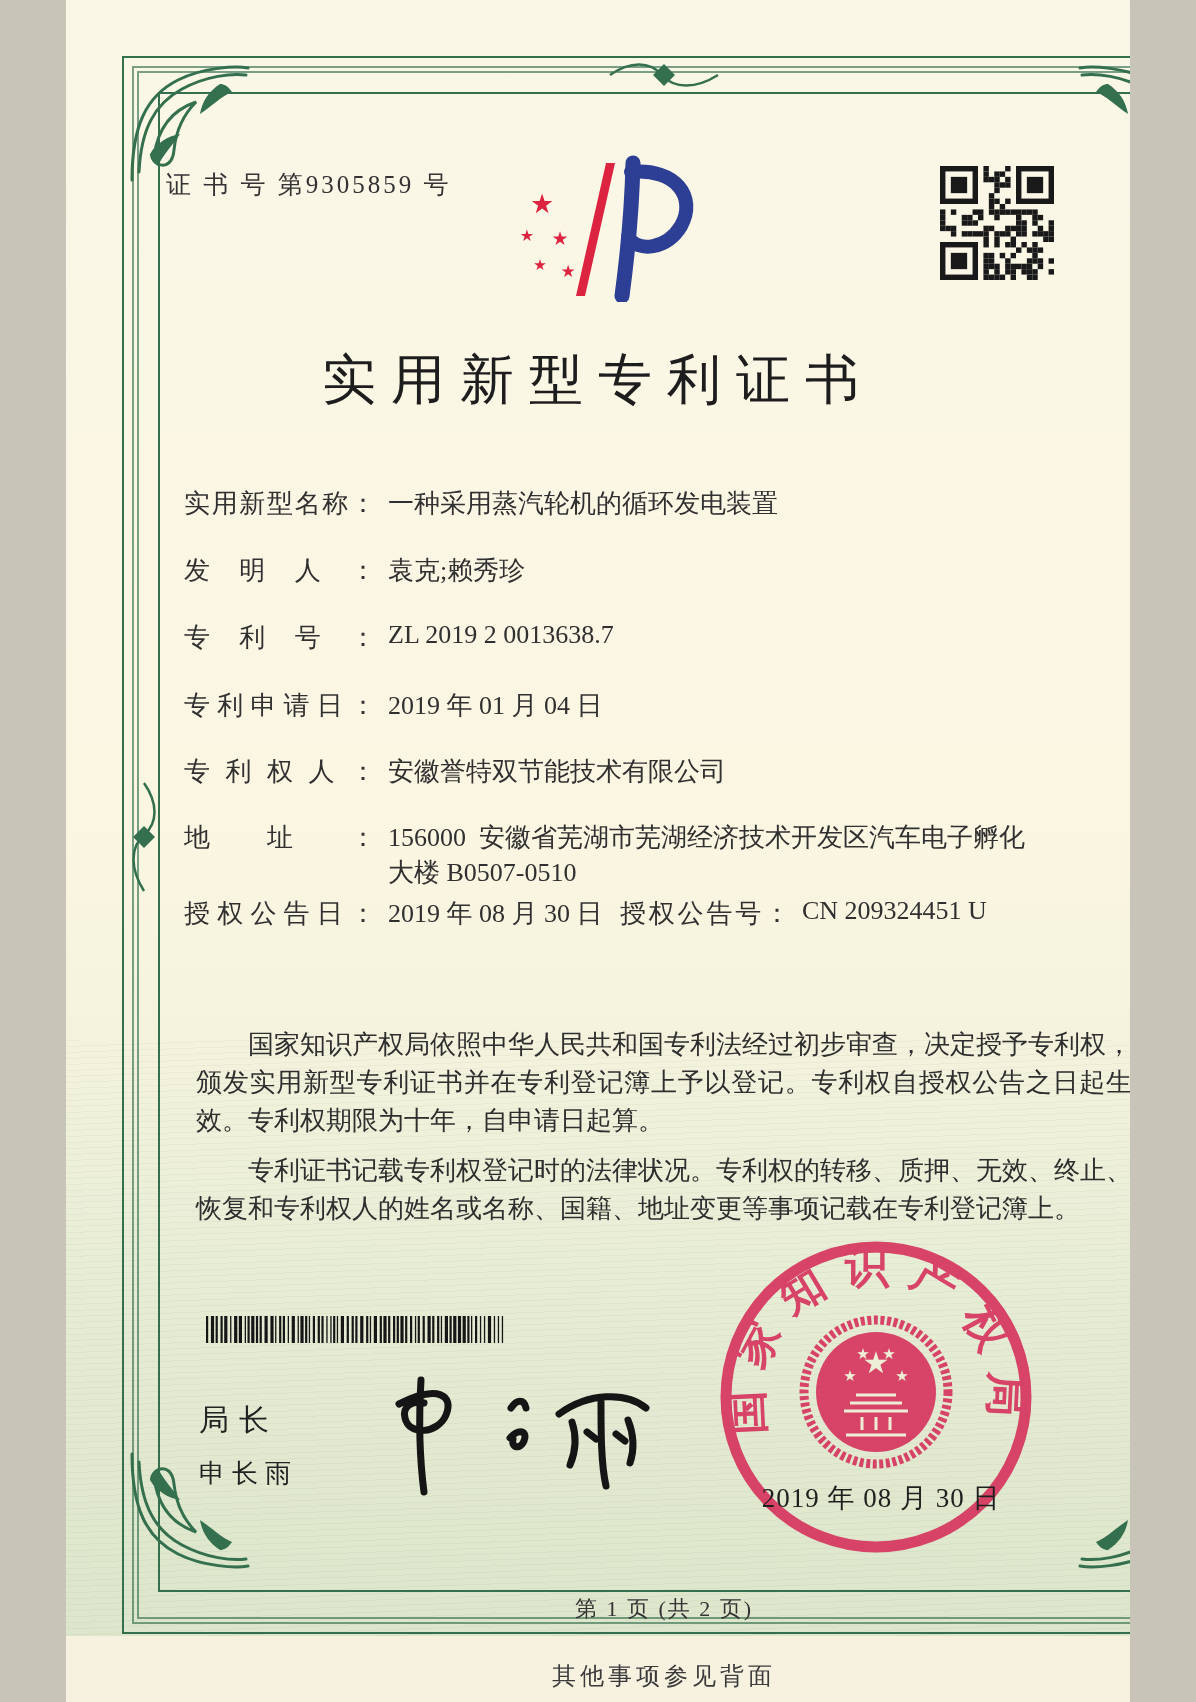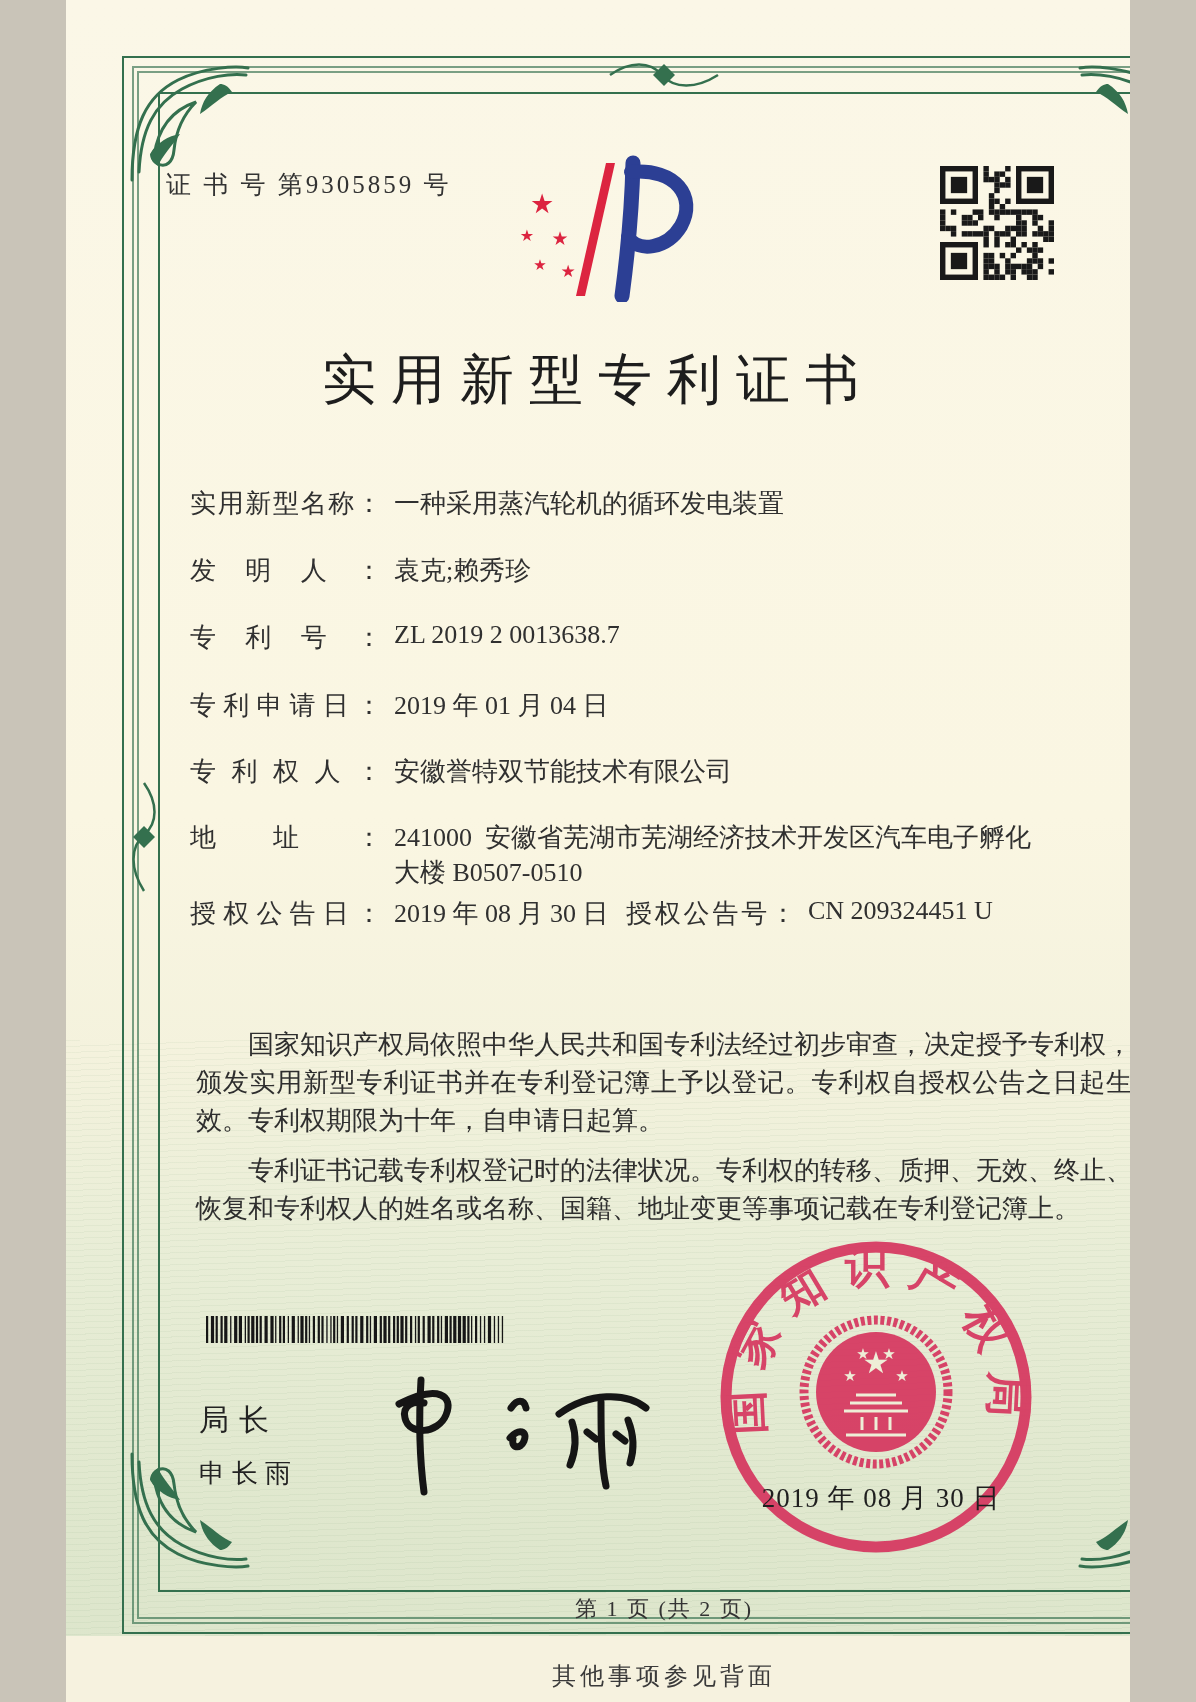--- a/index.html
+++ b/index.html
@@ -26,21 +26,21 @@
   .e-right{left:1058px;top:820px;transform:rotate(-90deg)}
   
   .cert-no{position:absolute;left:100px;top:168px;font-size:25px;letter-spacing:3px;color:#333}
   .logo{position:absolute;left:452px;top:150px;width:185px;height:152px}
   .logo .p-stroke{stroke:var(--blue,#2C3F94);fill:none;stroke-linecap:round}
   .logo .r-fill{fill:var(--red,#DC2440)}
   .logo text{fill:var(--red,#DC2440);text-anchor:middle;font-family:"DejaVu Sans",sans-serif}
   .qr{position:absolute;left:874px;top:166px;width:114px;height:114px}
   .title{position:absolute;left:0;top:344px;width:100%;text-align:center;font-size:54px;font-weight:400;letter-spacing:15px;color:#1d1d1d}
   
-  .frow{position:absolute;left:124px;width:960px;font-size:26px;color:#303030}
+  .frow{position:absolute;left:118px;width:960px;font-size:26px;color:#303030}
   .flabel{display:inline-block;width:192px;text-align:justify;text-align-last:justify;vertical-align:top}
   .fvalue{display:inline-block;margin-left:12px;vertical-align:top;white-space:pre-wrap}
   .addr2{}
   .pair2{position:absolute;left:436px;top:0}
   .pair2 .flabel{width:170px}
   
   .paras{position:absolute;left:118px;top:1014px;width:960px;font-size:26px;line-height:38px;text-align:justify;color:#2e2e2e}
   .paras p{text-indent:2em;margin:12px}
   
   .barcode{position:absolute;left:140px;top:1316px;width:306px;height:27px}
@@ -273,21 +273,21 @@
   <div class="frow" style="top:620px">
     <span class="flabel">专利号：</span><span class="fvalue">ZL 2019 2 0013638.7</span>
   </div>
   <div class="frow" style="top:688px">
     <span class="flabel">专利申请日：</span><span class="fvalue">2019 年 01 月 04 日</span>
   </div>
   <div class="frow" style="top:754px">
     <span class="flabel">专利权人：</span><span class="fvalue">安徽誉特双节能技术有限公司</span>
   </div>
   <div class="frow" style="top:820px">
-    <span class="flabel">地址：</span><span class="fvalue"><span>241000  安徽省芜湖市芜湖经济技术开发区汽车电子孵化</span><div class="addr2">大楼 B0507-0510</div></span>
+    <span class="flabel">地址：</span><span class="fvalue"><span>156000  安徽省芜湖市芜湖经济技术开发区汽车电子孵化</span><div class="addr2">大楼 B0507-0510</div></span>
   </div>
   <div class="frow" style="top:896px">
     <span class="flabel">授权公告日：</span><span class="fvalue">2019 年 08 月 30 日</span>
     <span class="pair2">
       <span class="flabel">授权公告号：</span><span class="fvalue">CN 209324451 U</span>
     </span>
   </div>
 
   <div class="paras">
     <p>国家知识产权局依照中华人民共和国专利法经过初步审查，决定授予专利权，颁发实用新型专利证书并在专利登记簿上予以登记。专利权自授权公告之日起生效。专利权期限为十年，自申请日起算。</p>

